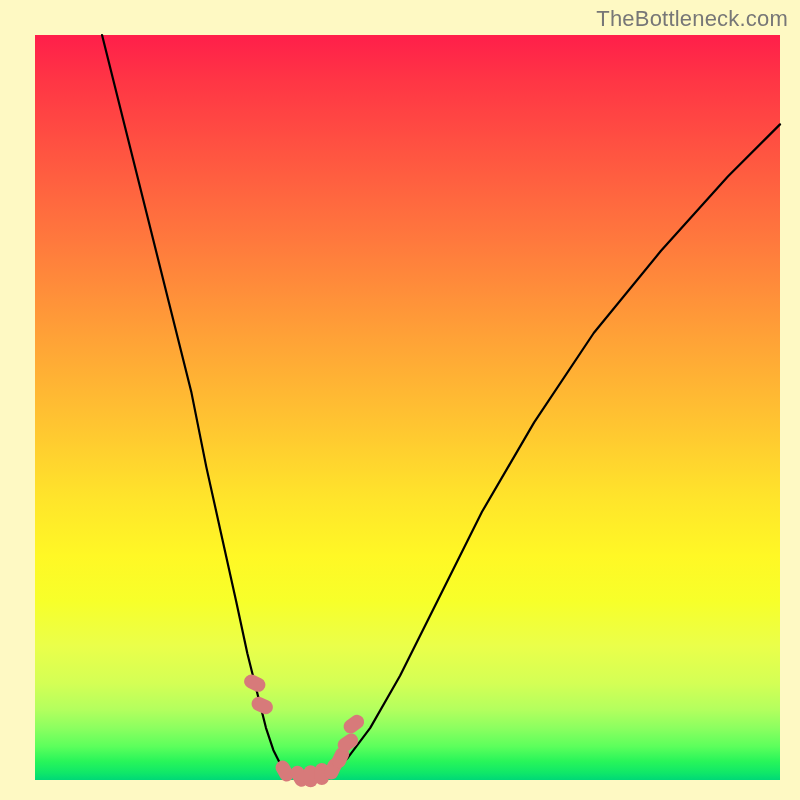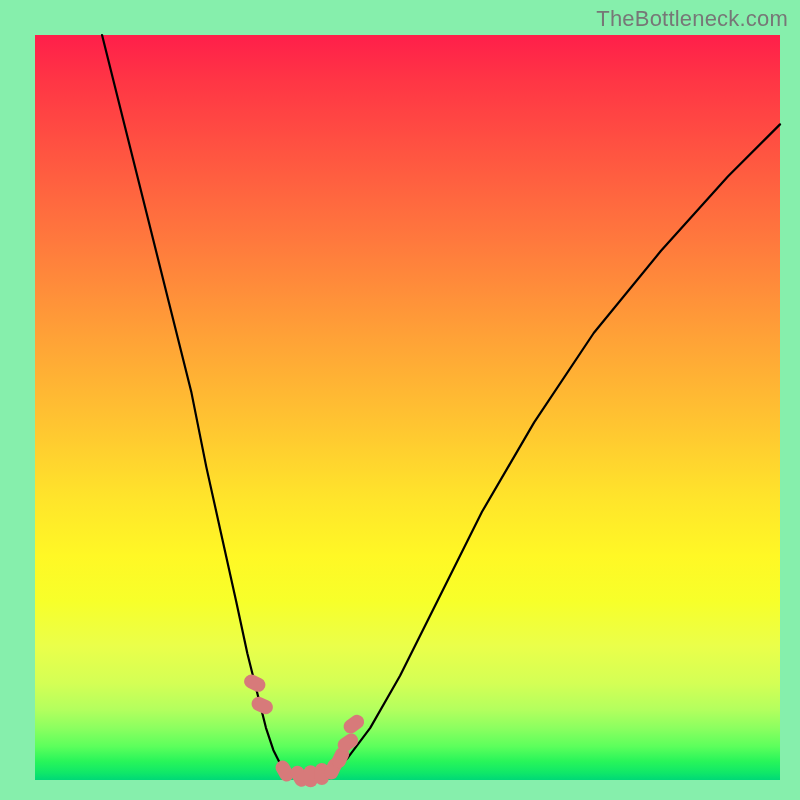--- a/index.html
+++ b/index.html
@@ -10,21 +10,21 @@
     background: #000;
     overflow: hidden;
     font-family: Arial, Helvetica, sans-serif;
   }
   .frame {
     position: absolute;
     left: 0;
     top: 0;
     width: 800px;
     height: 800px;
-    background: #86efac;
+    background: #fef9c3;
   }
   .plot-area {
     position: absolute;
     left: 35px;
     top: 35px;
     width: 745px;
     height: 745px;
     
     background: linear-gradient(to bottom,
       #ff1f4a 0%,

